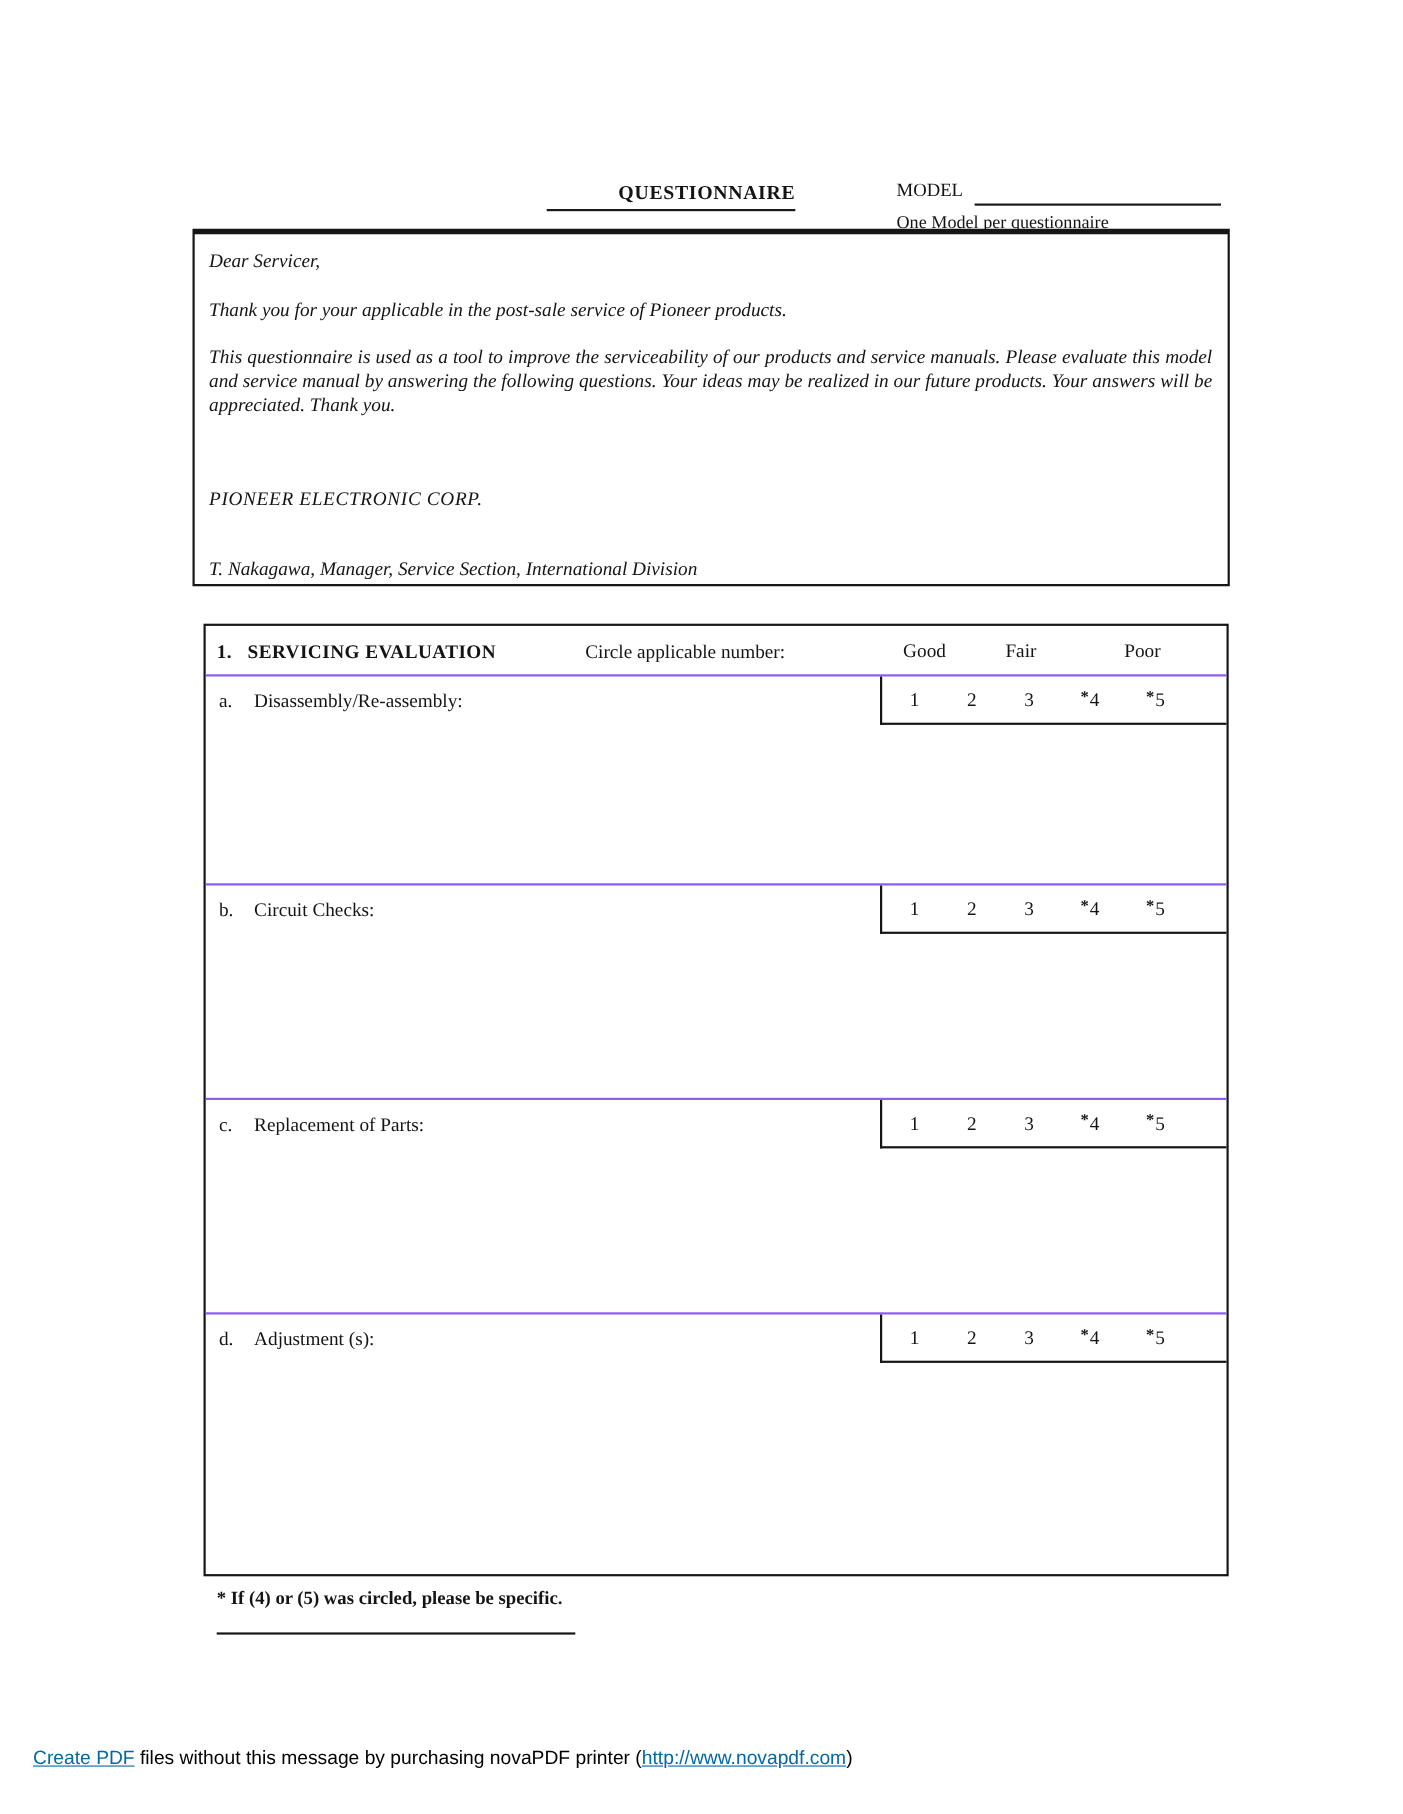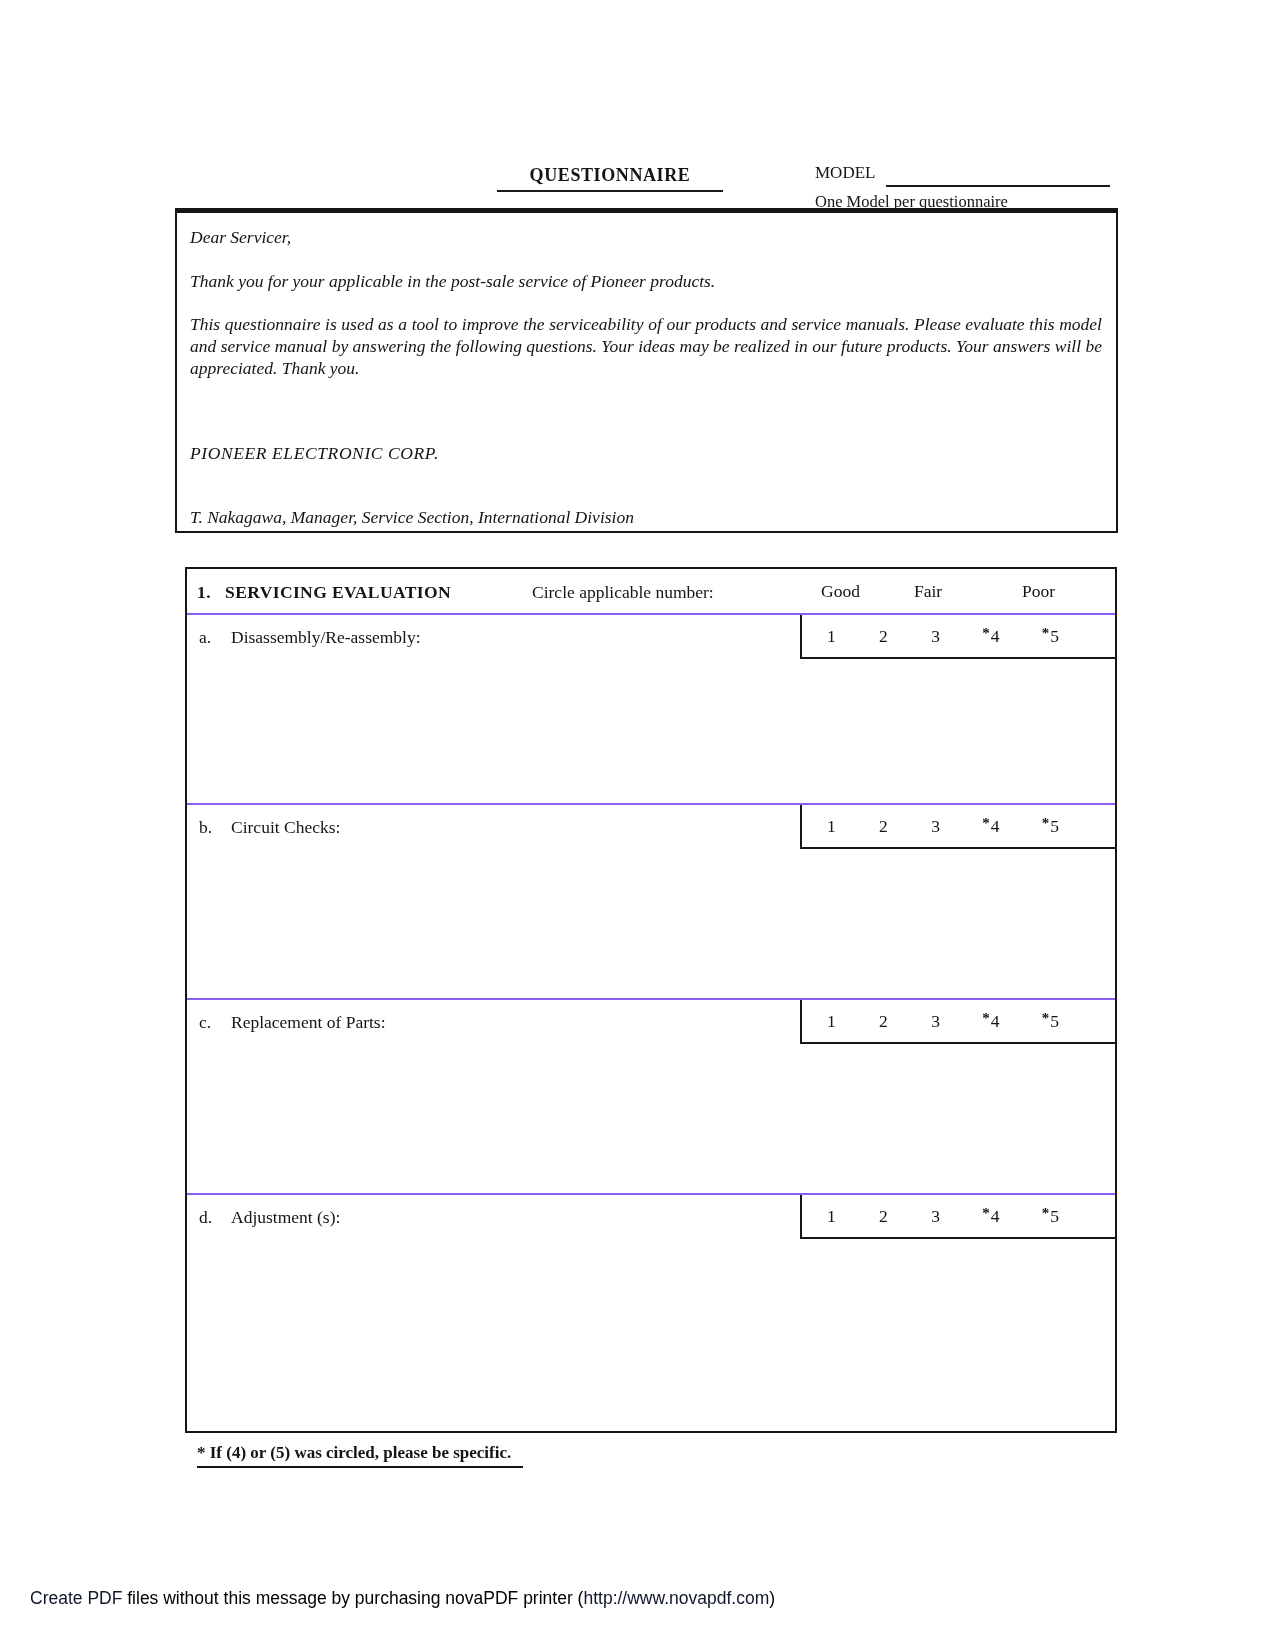--- a/index.html
+++ b/index.html
@@ -7,21 +7,21 @@
   html,body { background:#e9e9e9; }
   body { font-family:"Liberation Serif", serif; color:#141414; }
   .page {
     position:relative; width:1275px; height:1649px;
     background:#ffffff; margin:0 auto; overflow:hidden;
   }
 
   
   .doc-title {
     position:absolute; left:497px; top:165px; width:226px;
-    text-align:center; font-weight:bold; font-size:18px;
+    text-align:right; font-weight:bold; font-size:18px;
     letter-spacing:0.6px; padding-bottom:4px;
     border-bottom:2px solid #1a1a1a;
   }
   .model-label { position:absolute; left:815px; top:163px; font-size:17px; }
   .model-line {
     position:absolute; left:886px; top:167px; width:224px; height:20px;
     border-bottom:2px solid #1a1a1a; font-size:17px;
   }
   .model-note { position:absolute; left:815px; top:192px; font-size:16.5px; }
 
@@ -66,29 +66,29 @@
     display:flex; align-items:center; justify-content:space-between;
     padding:0 56px 0 24px; font-size:17.5px;
   }
   .rating { white-space:nowrap; }
   .rating .star { font-size:15px; vertical-align:4px; margin-right:1px; font-weight:bold; }
 
   
   .footnote {
     position:absolute; left:197px; top:1443px;
     font-size:17px; font-weight:bold;
-    border-bottom:2px solid #161616; padding:0 12px 3px 0;
+    border-bottom:2px solid #161616; padding:0 12px 21px 0;
   }
 
   
   .pdf-footer {
     position:absolute; left:30px; top:1588px;
     font-family:"Liberation Sans", sans-serif; font-size:17.5px; color:#000000;
   }
-  .pdf-footer a { color:#0f172a; cursor:pointer; }
+  .pdf-footer a { color:#0369a1; text-decoration:underline; cursor:pointer; }
 </style>
 </head>
 <body>
 
 <div class="page">
 
   <div class="doc-title">QUESTIONNAIRE</div>
   <span class="model-label">MODEL</span>
   <span class="model-line"></span>
   <div class="model-note">One Model per questionnaire</div>

